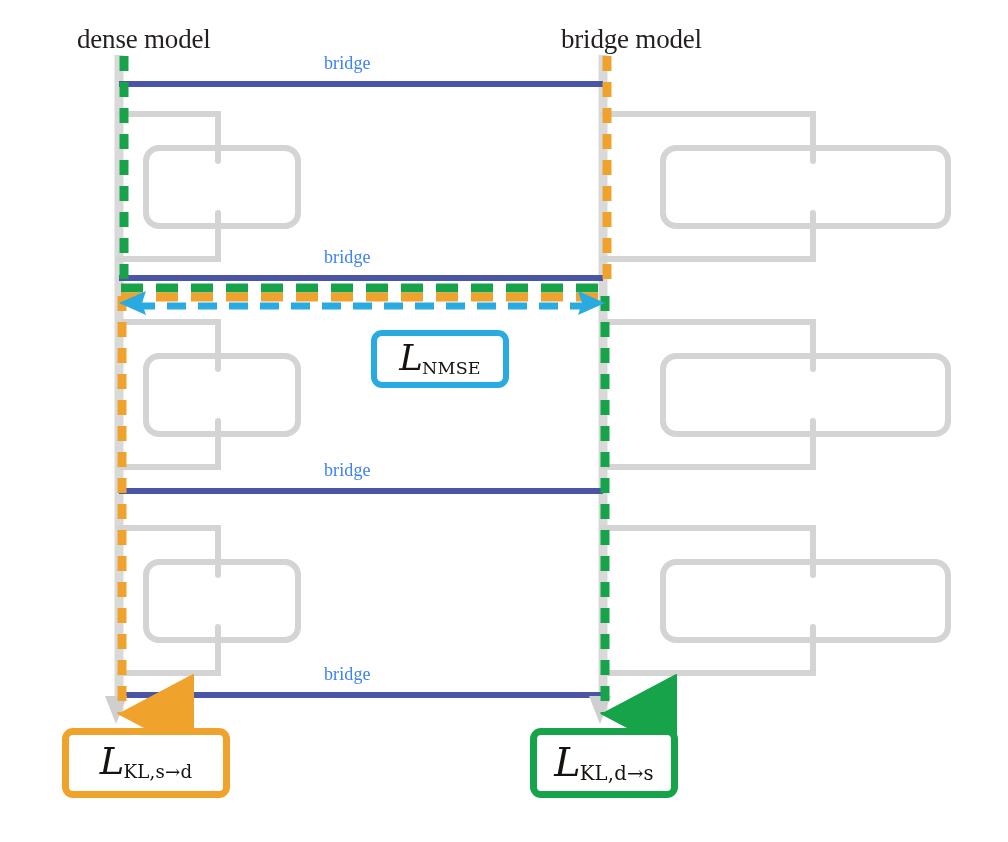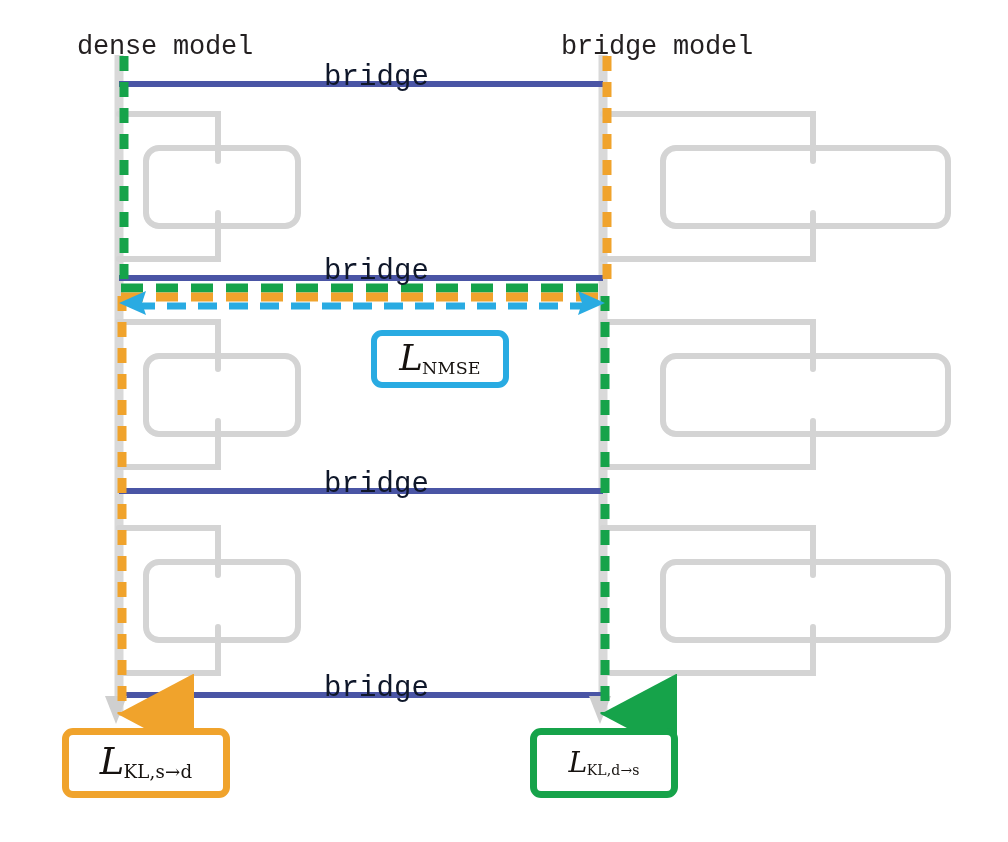--- a/index.html
+++ b/index.html
@@ -6,30 +6,29 @@
   body{
     width:1008px;height:842px;overflow:hidden;
     font-family:"Liberation Sans",sans-serif;
     -webkit-font-smoothing:antialiased;
   }
   #stage{position:relative;width:1008px;height:842px;background:#fff;}
   #svgroot{position:absolute;left:0;top:0;width:1008px;height:842px;}
 
   .lbl{
     position:absolute;
-    font-family:Liberation Mono, monospace;
+    font-family:Liberation Serif, serif;
     white-space:nowrap;
     pointer-events:none;
-    margin-top:8px;
   }
   .model-title{
     font-size:27px;color:#231f20;letter-spacing:-0.2px;
   }
   .bridge-label{
-    font-size:29px;color:#0f172a;letter-spacing:0.1px;
+    font-size:18px;color:#3b82f6;letter-spacing:0.1px;
   }
 
   .lossbox{
     position:absolute;
     background:#ffffff;
     border-style:solid;
     border-radius:11px;
     box-sizing:border-box;
     display:flex;align-items:center;justify-content:center;
   }
@@ -171,16 +170,16 @@
 
   <div class="lossbox" style="left:371px;top:330px;width:138px;height:58px;border-width:6px;border-color:#29abe2;">
     <span class="mathtxt" style="font-size:25px;"><span class="cal">L</span><span class="sub">NMSE</span></span>
   </div>
 
   <div class="lossbox" style="left:62px;top:728px;width:168px;height:70px;border-width:7px;border-color:#f0a32c;">
     <span class="mathtxt" style="font-size:26px;"><span class="cal">L</span><span class="sub">KL,s→d</span></span>
   </div>
 
   <div class="lossbox" style="left:530px;top:728px;width:148px;height:70px;border-width:7px;border-color:#16a34a;">
-    <span class="mathtxt" style="font-size:20px;"><span class="cal">L</span><span class="sub">KL,d→s</span></span>
+    <span class="mathtxt" style="font-size:28px;"><span class="cal">L</span><span class="sub">KL,d→s</span></span>
   </div>
 
 </div>
 
 </body></html>

